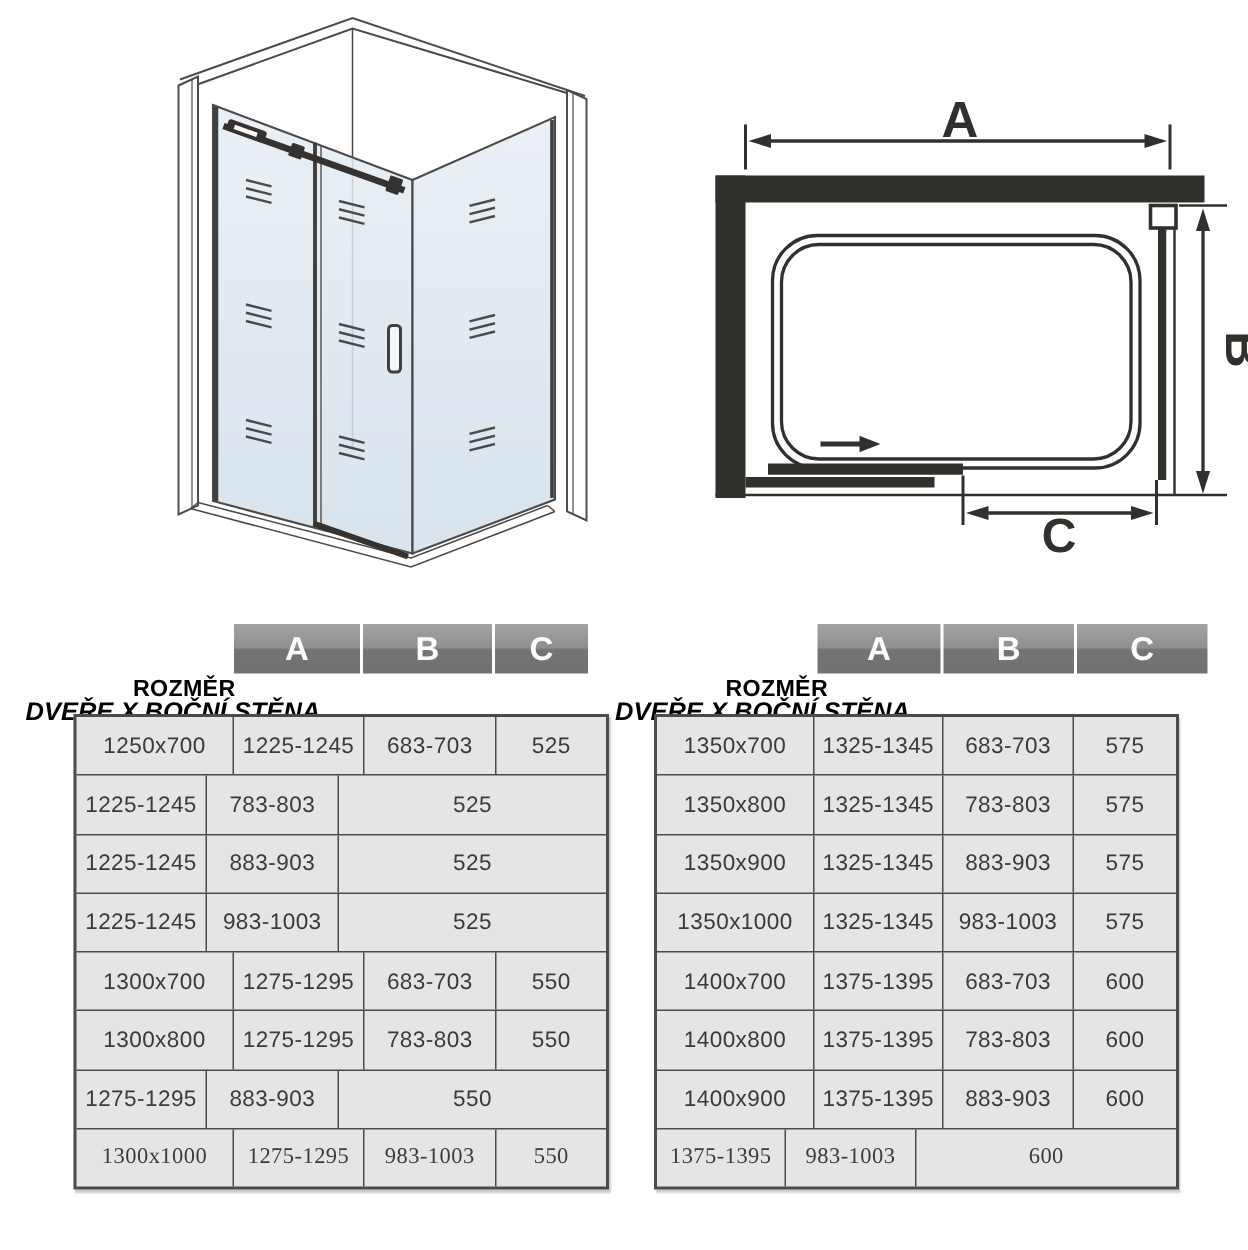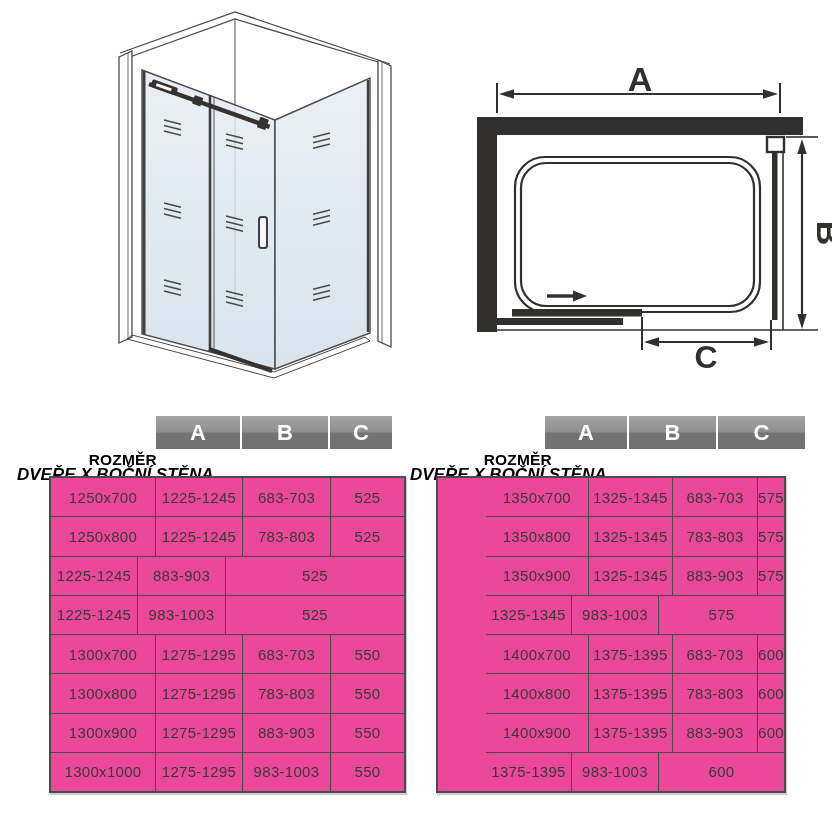--- a/index.html
+++ b/index.html
@@ -15,26 +15,26 @@
   
   .hbar{position:absolute;top:416px;height:33px;display:grid;column-gap:2px;background:#fff;}
   #hbar-left{left:156px;width:236px;grid-template-columns:84px 86px 62px;}
   #hbar-right{left:545px;width:260px;grid-template-columns:82px 87px 87px;}
   .hcell{display:flex;align-items:center;justify-content:center;color:#fff;font-weight:bold;
          font-size:22px;
          background:linear-gradient(to bottom,#a3a3a3 0%,#8f8f8f 48%,#757474 52%,#717171 100%);}
 
   
   .dtable{position:absolute;top:476px;height:317px;display:flex;flex-direction:column;
-          border:2px solid #4b4b4b;background:#ec4899;box-shadow:1px 2px 1px rgba(130,130,130,.4);
+          border:2px solid #4b4b4b;background:#e5e5e5;box-shadow:1px 2px 1px rgba(130,130,130,.4);
           box-sizing:border-box;}
   #table-left{left:49px;width:357px;}
-  #table-right{left:436px;width:350px;padding-left:48px;}
+  #table-right{left:436px;width:350px;}
   .trow{display:flex;flex:1 1 0;border-bottom:1.5px solid #4b4b4b;}
-  .trow:last-child{border-bottom:none;}
+  .trow:last-child{border-bottom:none;font-family:Liberation Serif, serif;}
   .tcell{display:flex;align-items:center;justify-content:center;border-right:1.5px solid #4b4b4b;
          font-size:15px;color:#3a3a3a;letter-spacing:.3px;box-sizing:border-box;}
   .tcell:last-child{border-right:none;flex:1 1 auto;}
   #table-left  .col0{width:105px;} #table-left  .col1{width:87px;} #table-left  .col2{width:88px;}
   #table-right .col0{width:105px;} #table-right .col1{width:86px;} #table-right .col2{width:87px;}
 
   .dim-letter{font-family:"Liberation Sans",sans-serif;font-weight:bold;fill:#32302d;}
 </style>
 </head>
 <body>
@@ -179,21 +179,20 @@
     <div class="hcell">C</div>
   </div>
   <div class="dtable" id="table-left">
       <div class="trow">
         <div class="tcell col0">1250x700</div>
         <div class="tcell col1">1225-1245</div>
         <div class="tcell col2">683-703</div>
         <div class="tcell col3">525</div>
       </div>
       <div class="trow">
-        <div class="tcell col0">1250x800</div>
         <div class="tcell col1">1225-1245</div>
         <div class="tcell col2">783-803</div>
         <div class="tcell col3">525</div>
       </div>
       <div class="trow">
         <div class="tcell col1">1225-1245</div>
         <div class="tcell col2">883-903</div>
         <div class="tcell col3">525</div>
       </div>
       <div class="trow">
@@ -207,21 +206,20 @@
         <div class="tcell col2">683-703</div>
         <div class="tcell col3">550</div>
       </div>
       <div class="trow">
         <div class="tcell col0">1300x800</div>
         <div class="tcell col1">1275-1295</div>
         <div class="tcell col2">783-803</div>
         <div class="tcell col3">550</div>
       </div>
       <div class="trow">
-        <div class="tcell col0">1300x900</div>
         <div class="tcell col1">1275-1295</div>
         <div class="tcell col2">883-903</div>
         <div class="tcell col3">550</div>
       </div>
       <div class="trow">
         <div class="tcell col0">1300x1000</div>
         <div class="tcell col1">1275-1295</div>
         <div class="tcell col2">983-1003</div>
         <div class="tcell col3">550</div>
       </div>
@@ -249,20 +247,21 @@
         <div class="tcell col2">783-803</div>
         <div class="tcell col3">575</div>
       </div>
       <div class="trow">
         <div class="tcell col0">1350x900</div>
         <div class="tcell col1">1325-1345</div>
         <div class="tcell col2">883-903</div>
         <div class="tcell col3">575</div>
       </div>
       <div class="trow">
+        <div class="tcell col0">1350x1000</div>
         <div class="tcell col1">1325-1345</div>
         <div class="tcell col2">983-1003</div>
         <div class="tcell col3">575</div>
       </div>
       <div class="trow">
         <div class="tcell col0">1400x700</div>
         <div class="tcell col1">1375-1395</div>
         <div class="tcell col2">683-703</div>
         <div class="tcell col3">600</div>
       </div>

